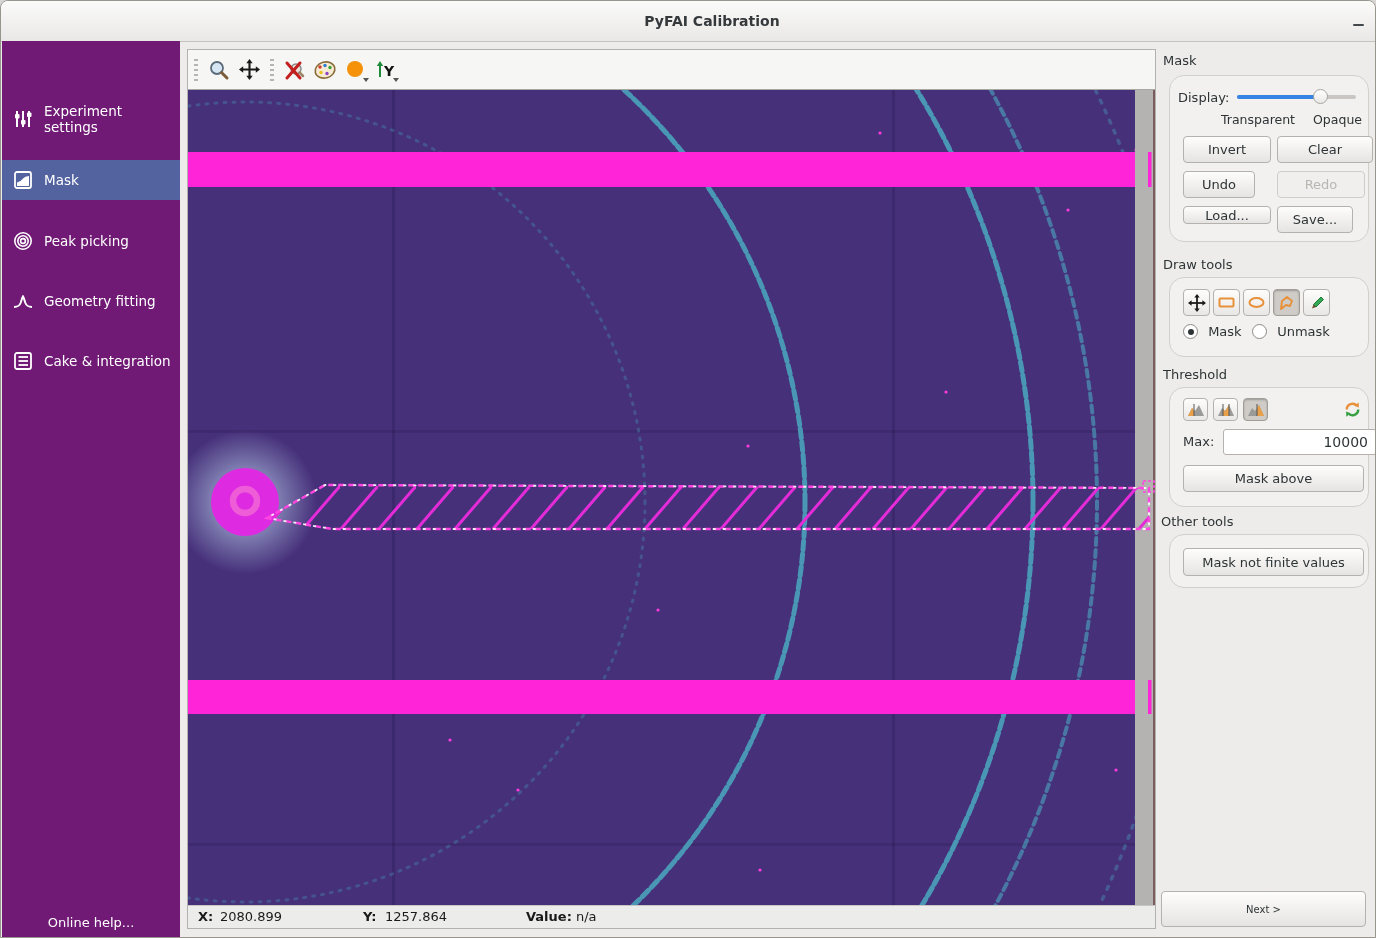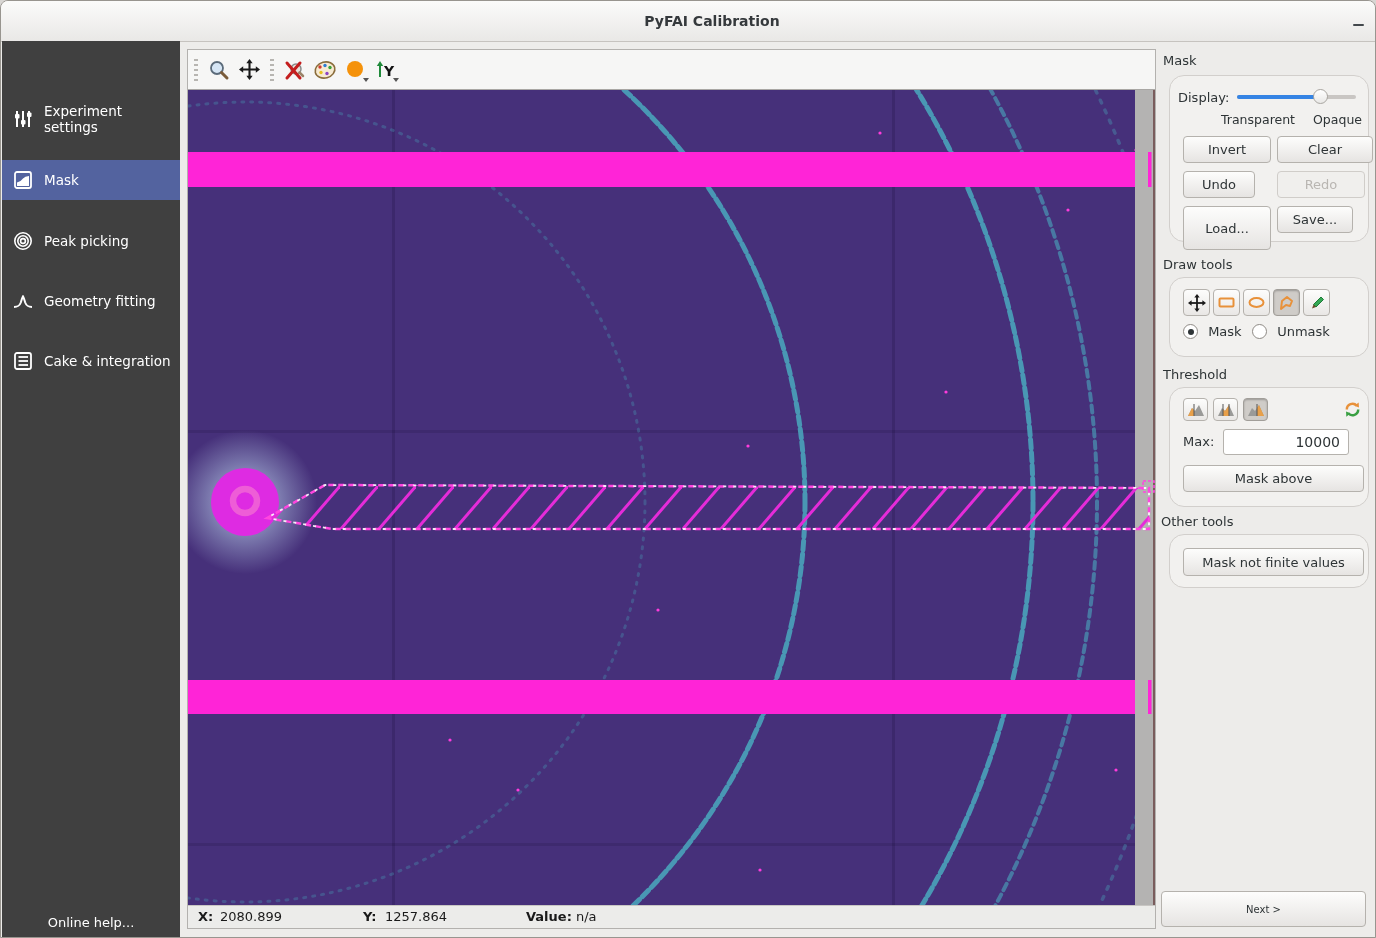--- a/index.html
+++ b/index.html
@@ -9,21 +9,21 @@
   .titlebar{position:absolute;left:0;top:0;width:100%;height:40px;
             background:linear-gradient(#fbfbfa,#e9e8e6);border-bottom:1px solid #c6c3bf;padding-left:48px;}
   .titlebar .title{position:absolute;left:0;top:0;width:100%;height:40px;line-height:40px;
             text-align:center;font-size:14px;font-weight:bold;color:#35393c;pointer-events:none;}
   .win-btn{position:absolute;top:8px;width:24px;height:24px;text-align:center;line-height:24px;
             color:#43484d;font-size:14px;font-weight:bold;cursor:default;}
   .win-btn.close{right:10px;}
   .win-btn.min{right:52px;}
   .minbar{position:absolute;left:6px;bottom:7px;width:11px;height:2.5px;background:#43484d;border-radius:1px;}
   
-  .sidebar{position:absolute;left:1px;top:40px;width:178px;height:897px;background:#404040;}
+  .sidebar{position:absolute;left:1px;top:40px;width:178px;height:897px;background:#701a75;}
   .side-item{position:absolute;left:0;width:178px;height:40px;display:flex;align-items:center;
              gap:10px;padding-left:10px;box-sizing:border-box;color:#ffffff;font-size:13.5px;cursor:default;}
   .side-item.selected{background:#53639f;}
   .side-item svg{flex:0 0 auto;}
   .online-help{position:absolute;left:0;bottom:8px;width:178px;text-align:center;color:#ffffff;font-size:13px;}
   
   .central{position:absolute;left:186px;top:48px;width:969px;height:880px;background:#ffffff;
            border:1px solid #b3b1ae;box-sizing:border-box;}
   .plot-toolbar{position:absolute;left:0;top:0;width:100%;height:39px;background:#f6f6f5;
            display:flex;align-items:center;}
@@ -259,21 +259,21 @@
         <div class="handle" style="left: 70%;"></div>
       </div>
       <div class="row-abs" style="left:0;top:36px;width:192px;text-align:right;font-size:12.5px">
         <span>Transparent</span>
         <span style="margin-left:14px">Opaque</span>
       </div>
       <div class="btn row-abs" style="left:13px;top:60px;width:88px;height:27px">Invert</div>
       <div class="btn row-abs" style="left:107px;top:60px;width:96px;height:27px">Clear</div>
       <div class="btn row-abs" style="left:13px;top:95px;width:72px;height:27px">Undo</div>
       <div class="btn disabled row-abs" style="left:107px;top:95px;width:88px;height:27px">Redo</div>
-      <div class="btn row-abs" style="left:13px;top:130px;width:88px;height:44px">Load...</div>
+      <div class="btn row-abs" style="left:13px;top:130px;width:88px;height:18px">Load...</div>
       <div class="btn row-abs" style="left:107px;top:130px;width:76px;height:27px">Save...</div>
     </div>
 
     <span class="sect-label" style="left:4px;top:216px">Draw tools</span>
     <div class="groupbox" style="left:10px;top:236px;width:200px;height:80px">
       <div class="tool-btn" style="left:13px;top:11px">
         <svg width="18" height="18" viewBox="0 0 20 20">
           <g stroke="#1a1a1a" stroke-width="2">
               <line x1="10" y1="3" x2="10" y2="17"></line>
               <line x1="3" y1="10" x2="17" y2="10"></line>
@@ -358,21 +358,21 @@
       </div>
       <div class="tool-btn" style="left:170px;top:10px;width:25px;height:23px;border:none;background:transparent">
         <svg width="19" height="19" viewBox="0 0 20 20">
           <path d="M4,10 A6,6 0 0 1 14.5,6" fill="none" stroke="#e8913a" stroke-width="2.6"></path>
           <polygon points="16.5,2.5 16.8,8 12,6" fill="#e8913a"></polygon>
           <path d="M16,10 A6,6 0 0 1 5.5,14" fill="none" stroke="#3aa043" stroke-width="2.6"></path>
           <polygon points="3.5,17.5 3.2,12 8,14" fill="#3aa043"></polygon>
         </svg>
       </div>
       <span class="row-abs" style="left:13px;top:46px">Max:</span>
-      <input class="maxinput" style="left: 53px; top: 41px; width: 126px; height: 26px;" value="10000">
+      <input class="maxinput" style="left: 53px; top: 41px; width: 154px; height: 26px;" value="10000">
       <div class="btn row-abs" style="left:13px;top:77px;width:181px;height:27px">Mask above</div>
     </div>
 
     <span class="sect-label" style="left:2px;top:473px">Other tools</span>
     <div class="groupbox" style="left:10px;top:493px;width:200px;height:54px">
       <div class="btn row-abs" style="left:13px;top:13px;width:181px;height:28px">Mask not finite values</div>
     </div>
 
     <div class="btn row-abs" style="left:2px;top:850px;width:205px;height:36px;font-size:10px">Next &gt;</div>
   </div>

